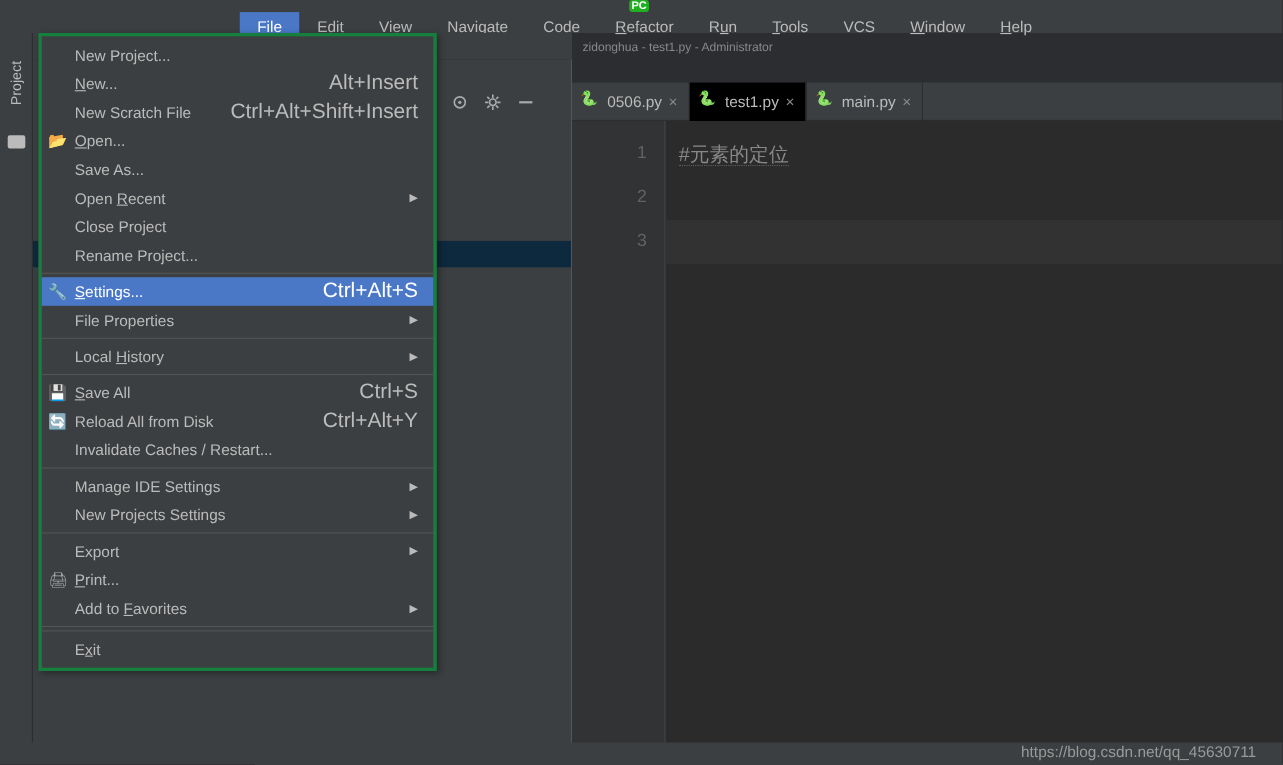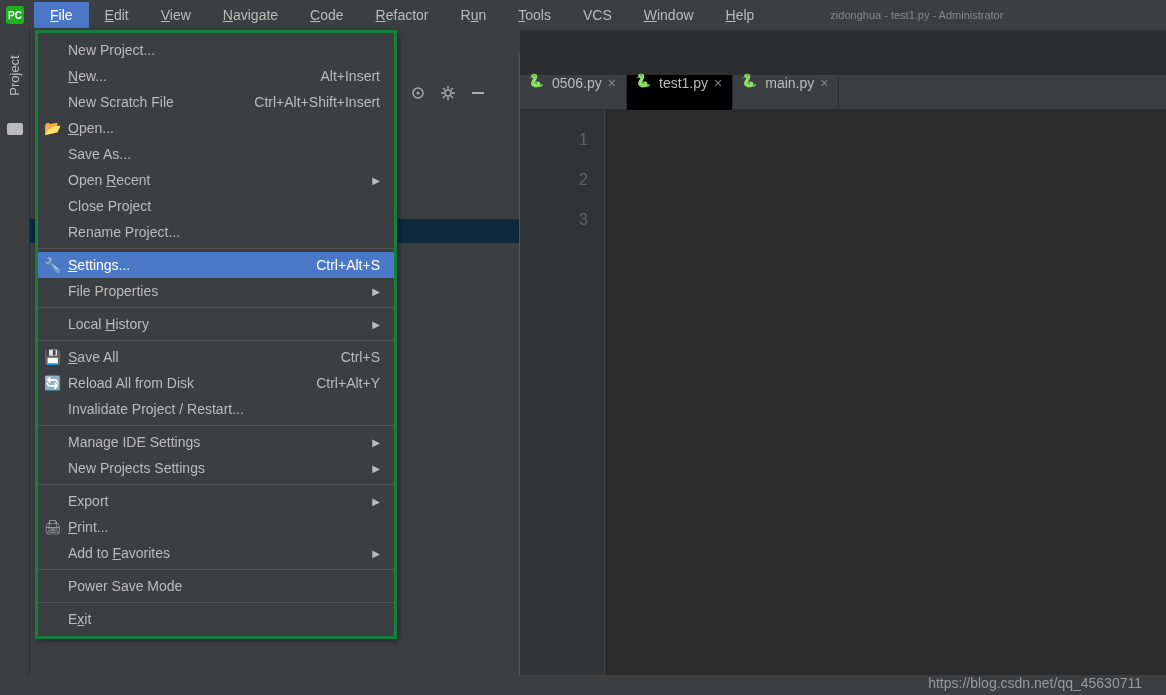--- a/index.html
+++ b/index.html
@@ -1,39 +1,39 @@
 <!DOCTYPE html>
 <html><head>
 <meta charset="utf-8">
 <style>
   * { margin:0; padding:0; box-sizing:border-box; font-family:"Segoe UI",Arial,sans-serif; }
   body { background:#2b2d30; color:#bbb; width:1166px; height:695px; overflow:hidden; position:relative; }
-  .menubar { height:30px; background:#3c3f41; display:flex; align-items:center; padding-left:6px; font-size:14px; }
+  .menubar { height:30px; background:#3c3f41; display:flex; align-items:center; padding-left:6px; font-size:14px;flex-direction:column; }
   .app-icon { width:18px; height:18px; background:#21af21; border-radius:3px; margin-right:10px; display:flex; align-items:center; justify-content:center; font-size:10px; font-weight:bold; color:#fff; }
   .menu-item { padding:5px 16px; color:#bbb; cursor:pointer; }
   .menu-item.active { background:#4a78c7; color:#fff; }
   .menu-item u { text-decoration:underline; }
   .title { margin-left:60px; color:#888; font-size:11px; }
   .sidebar { position:absolute; left:0; top:30px; bottom:0; width:30px; background:#3c3f41; border-right:1px solid #2b2d30; display:flex; flex-direction:column; align-items:center; padding-top:8px; }
   .sidebar-label { transform:rotate(-90deg); color:#bbb; font-size:13px; margin-top:30px; white-space:nowrap; }
   .folder-icon { width:16px; height:12px; background:#bbb; margin-top:40px; border-radius:2px; position:relative; }
   .breadcrumb { position:absolute; left:30px; top:30px; height:24px; display:flex; align-items:center; padding-left:8px; font-size:13px; color:#bbb; background:#3c3f41; width:490px; }
   .proj-panel { position:absolute; left:30px; top:54px; width:490px; bottom:0; background:#3c3f41; border-right:1px solid #555; }
   .proj-sel { position:absolute; top:165px; left:0; right:0; height:24px; background:#0d293e; }
   .dropdown { position:absolute; left:35px; top:30px; width:362px; background:#3c3f41; border:3px solid #15803d; box-shadow:2px 2px 6px rgba(0,0,0,0.4); z-index:100; padding:4px 0; }
   .drop-item { display:flex; align-items:center; height:26px; padding:0 14px 0 30px; font-size:14px; color:#bbb; cursor:pointer; position:relative; }
   .drop-item.selected { background:#4a78c7; color:#fff; }
-  .drop-item .shortcut { margin-left:auto; font-size:14px;text-align:right; }
+  .drop-item .shortcut { margin-left:auto; font-size:19px;text-align:right; }
   .drop-item .arrow { margin-left:auto; font-size:10px; }
   .drop-item .ic { position:absolute; left:8px; width:14px; height:14px; display:flex; align-items:center; justify-content:center; color:#aaa; }
   .sep { height:1px; background:#555; margin:3px 0; }
   .toolbar { position:absolute; left:398px; top:75px; height:35px; display:flex; align-items:center; gap:14px; padding:0 12px; z-index:1; }
   .tool-ic { width:16px; height:16px; color:#aaa; cursor:pointer; }
   .tabs { position:absolute; left:520px; right:0; top:75px; height:35px; background:#3c3f41; display:flex; align-items:center; border-bottom:1px solid #2b2d30; }
-  .tab { display:flex; height:35px; padding:0 10px; gap:6px; font-size:14px; color:#bbb; cursor:pointer; border-right:1px solid #2b2d30; }
+  .tab { display:flex; align-items:center; height:35px; padding:0 10px; gap:6px; font-size:14px; color:#bbb; cursor:pointer; border-right:1px solid #2b2d30; }
   .tab.active { background:#000000; }
   .tab .close { color:#888; font-size:14px; }
   .py-ic { width:16px; height:16px; position:relative; }
   .py-ic::before { content:"🐍"; font-size:13px; position:absolute; left:-2px; top:-2px; filter:hue-rotate(30deg); }
   .editor { position:absolute; left:520px; right:0; top:110px; bottom:20px; background:#2b2b2b; display:flex; }
   .gutter { width:85px; background:#313335; padding:10px 16px 0 0; text-align:right; color:#606366; font-size:16px; font-family:Consolas,monospace; line-height:40px; border-right:1px solid #444; }
   .code { flex:1; padding:10px 12px 0; font-family:Consolas,monospace; font-size:18px; color:#aaa; line-height:40px; position:relative; }
   .line3-hl { position:absolute; top:90px; left:0; right:0; height:40px; background:#323232; }
   .comment { color:#888; border-bottom:1px dotted #606060; }
   .watermark { position:absolute; right:24px; bottom:4px; color:#999; font-size:14px; }
@@ -122,21 +122,21 @@
       <span class="ic">💾</span>
       <span><u>S</u>ave All</span>
       <span class="shortcut">Ctrl+S</span>
     </div>
     <div class="drop-item">
       <span class="ic">🔄</span>
       <span>Reload All from Disk</span>
       <span class="shortcut">Ctrl+Alt+Y</span>
     </div>
     <div class="drop-item">
-      <span>Invalidate Project / Restart...</span>
+      <span>Invalidate Caches / Restart...</span>
     </div>
     <div class="sep"></div>
     <div class="drop-item">
       <span>Manage IDE Settings</span>
       <span class="arrow">▶</span>
     </div>
     <div class="drop-item">
       <span>New Projects Settings</span>
       <span class="arrow">▶</span>
     </div>
@@ -147,23 +147,20 @@
     </div>
     <div class="drop-item">
       <span class="ic">🖨</span>
       <span><u>P</u>rint...</span>
     </div>
     <div class="drop-item">
       <span>Add to <u>F</u>avorites</span>
       <span class="arrow">▶</span>
     </div>
     <div class="sep"></div>
-    <div class="drop-item">
-      <span>Power Save Mode</span>
-    </div>
     <div class="sep"></div>
     <div class="drop-item">
       <span>E<u>x</u>it</span>
     </div>
   </div>
 
 <div class="toolbar">
   <svg class="tool-ic" viewBox="0 0 16 16">
       <circle cx="8" cy="8" r="5" fill="none" stroke="currentColor" stroke-width="1.5"></circle>
       <circle cx="8" cy="8" r="1.5" fill="currentColor"></circle>
@@ -194,17 +191,21 @@
       <span class="close">×</span>
     </div>
   </div>
 
 <div class="editor">
   <div class="gutter">
     <div>1</div>
     <div>2</div>
     <div>3</div>
   </div>
+  <div class="code">
+    <div class="line3-hl"></div>
+    <div style="position:relative;z-index:1"><span class="comment">#元素的定位</span></div>
+  </div>
 </div>
 
 <div class="status"></div>
 
 <div class="watermark">https://blog.csdn.net/qq_45630711</div>
 
 </body></html>

